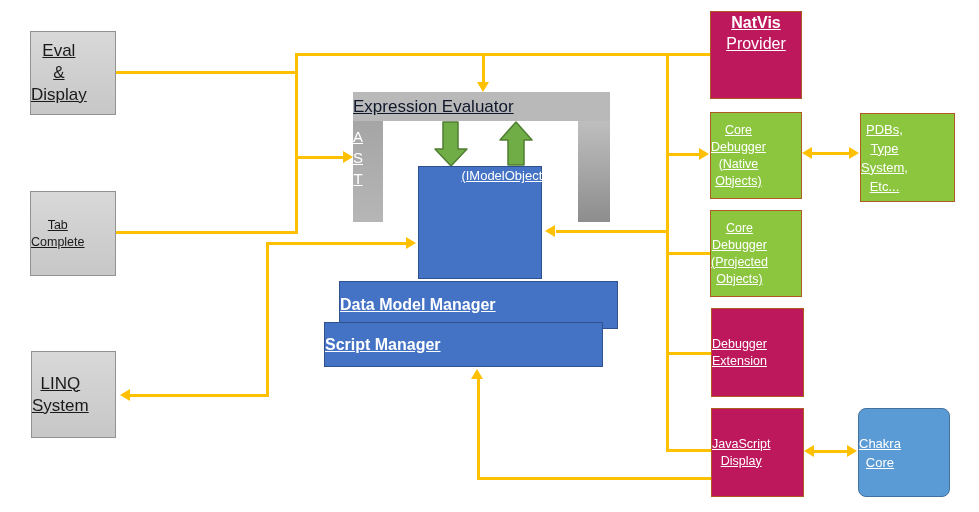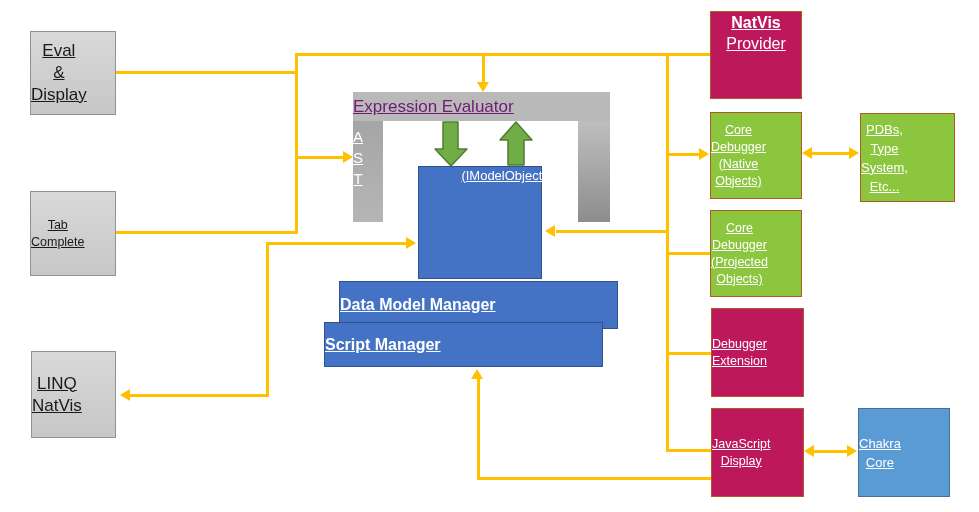--- a/index.html
+++ b/index.html
@@ -8,21 +8,21 @@
     font-family:"Liberation Sans",sans-serif;overflow:hidden;
   }
   .box{position:absolute;display:flex;align-items:center;
        text-align:center;box-sizing:border-box;text-decoration:underline;}
   .prelines{white-space:pre-line;}
   
   .graybox{background:linear-gradient(#d8d8d8,#c7c7c7);border:1px solid #929292;color:#1a1a1a;}
   
   .pillar-left{background:linear-gradient(#a0a0a0,#b6b6b6);color:#ffffff;}
   .pillar-right{background:linear-gradient(#bfbfbf,#8d8d8d);}
-  .eebar{background:#b9b9b9;color:#701a75;}
+  .eebar{background:#b9b9b9;color:#0f172a;}
   
   .bluebox{background:#4472c4;border:1px solid #2f528f;color:#ffffff;}
   .ltbluebox{background:#5b9bd5;border:1px solid #41719c;color:#ffffff;}
   .orangebox{background:#be185d;border:1.5px solid #ae5a21;color:#ffffff;}
   .greenbox{background:#8cc63e;border:1.5px solid #ae5a21;color:#ffffff;}
   
   .line{position:absolute;background:#ffc000;}
   .ah{position:absolute;width:0;height:0;}
   .ah-right{border-top:6px solid transparent;border-bottom:6px solid transparent;border-left:10px solid #ffc000;}
   .ah-left{border-top:6px solid transparent;border-bottom:6px solid transparent;border-right:10px solid #ffc000;}
@@ -99,21 +99,21 @@
     <span class="prelines">Eval
 &amp;
 Display</span>
   </div>
   <div class="box graybox t125" style="left:30px;top:191px;width:86px;height:85px;">
     <span class="prelines">Tab
 Complete</span>
   </div>
   <div class="box graybox t17" style="left:31px;top:351px;width:85px;height:87px;">
     <span class="prelines">LINQ
-NatVis</span>
+System</span>
   </div>
 
   <div class="box bluebox" style="left:418px;top:166px;width:124px;height:113px;flex-direction:column;">
     <span style="font-size:13px;line-height:18px;margin-left:48px;">(IModelObject)</span>
   </div>
   <div class="box bluebox" style="left:339px;top:281px;width:279px;height:48px;">
     <span class="bold" style="font-size:16px;">Data Model Manager</span>
   </div>
   <div class="box bluebox" style="left:324px;top:322px;width:279px;height:45px;">
     <span class="bold" style="font-size:16px;">Script Manager</span>
@@ -143,18 +143,18 @@
     <span class="prelines">JavaScript
 Display</span>
   </div>
 
   <div class="box greenbox t13" style="left:860px;top:113px;width:95px;height:89px;">
     <span class="prelines">PDBs,
 Type
 System,
 Etc...</span>
   </div>
-  <div class="box ltbluebox t13" style="left:858px;top:408px;width:92px;height:89px;">
+  <div class="box ltbluebox t13" style="left:858px;top:408px;width:92px;height:89px;border-radius:8px;">
     <span class="prelines">Chakra
 Core</span>
   </div>
 
 </div>
 
 </body></html>

